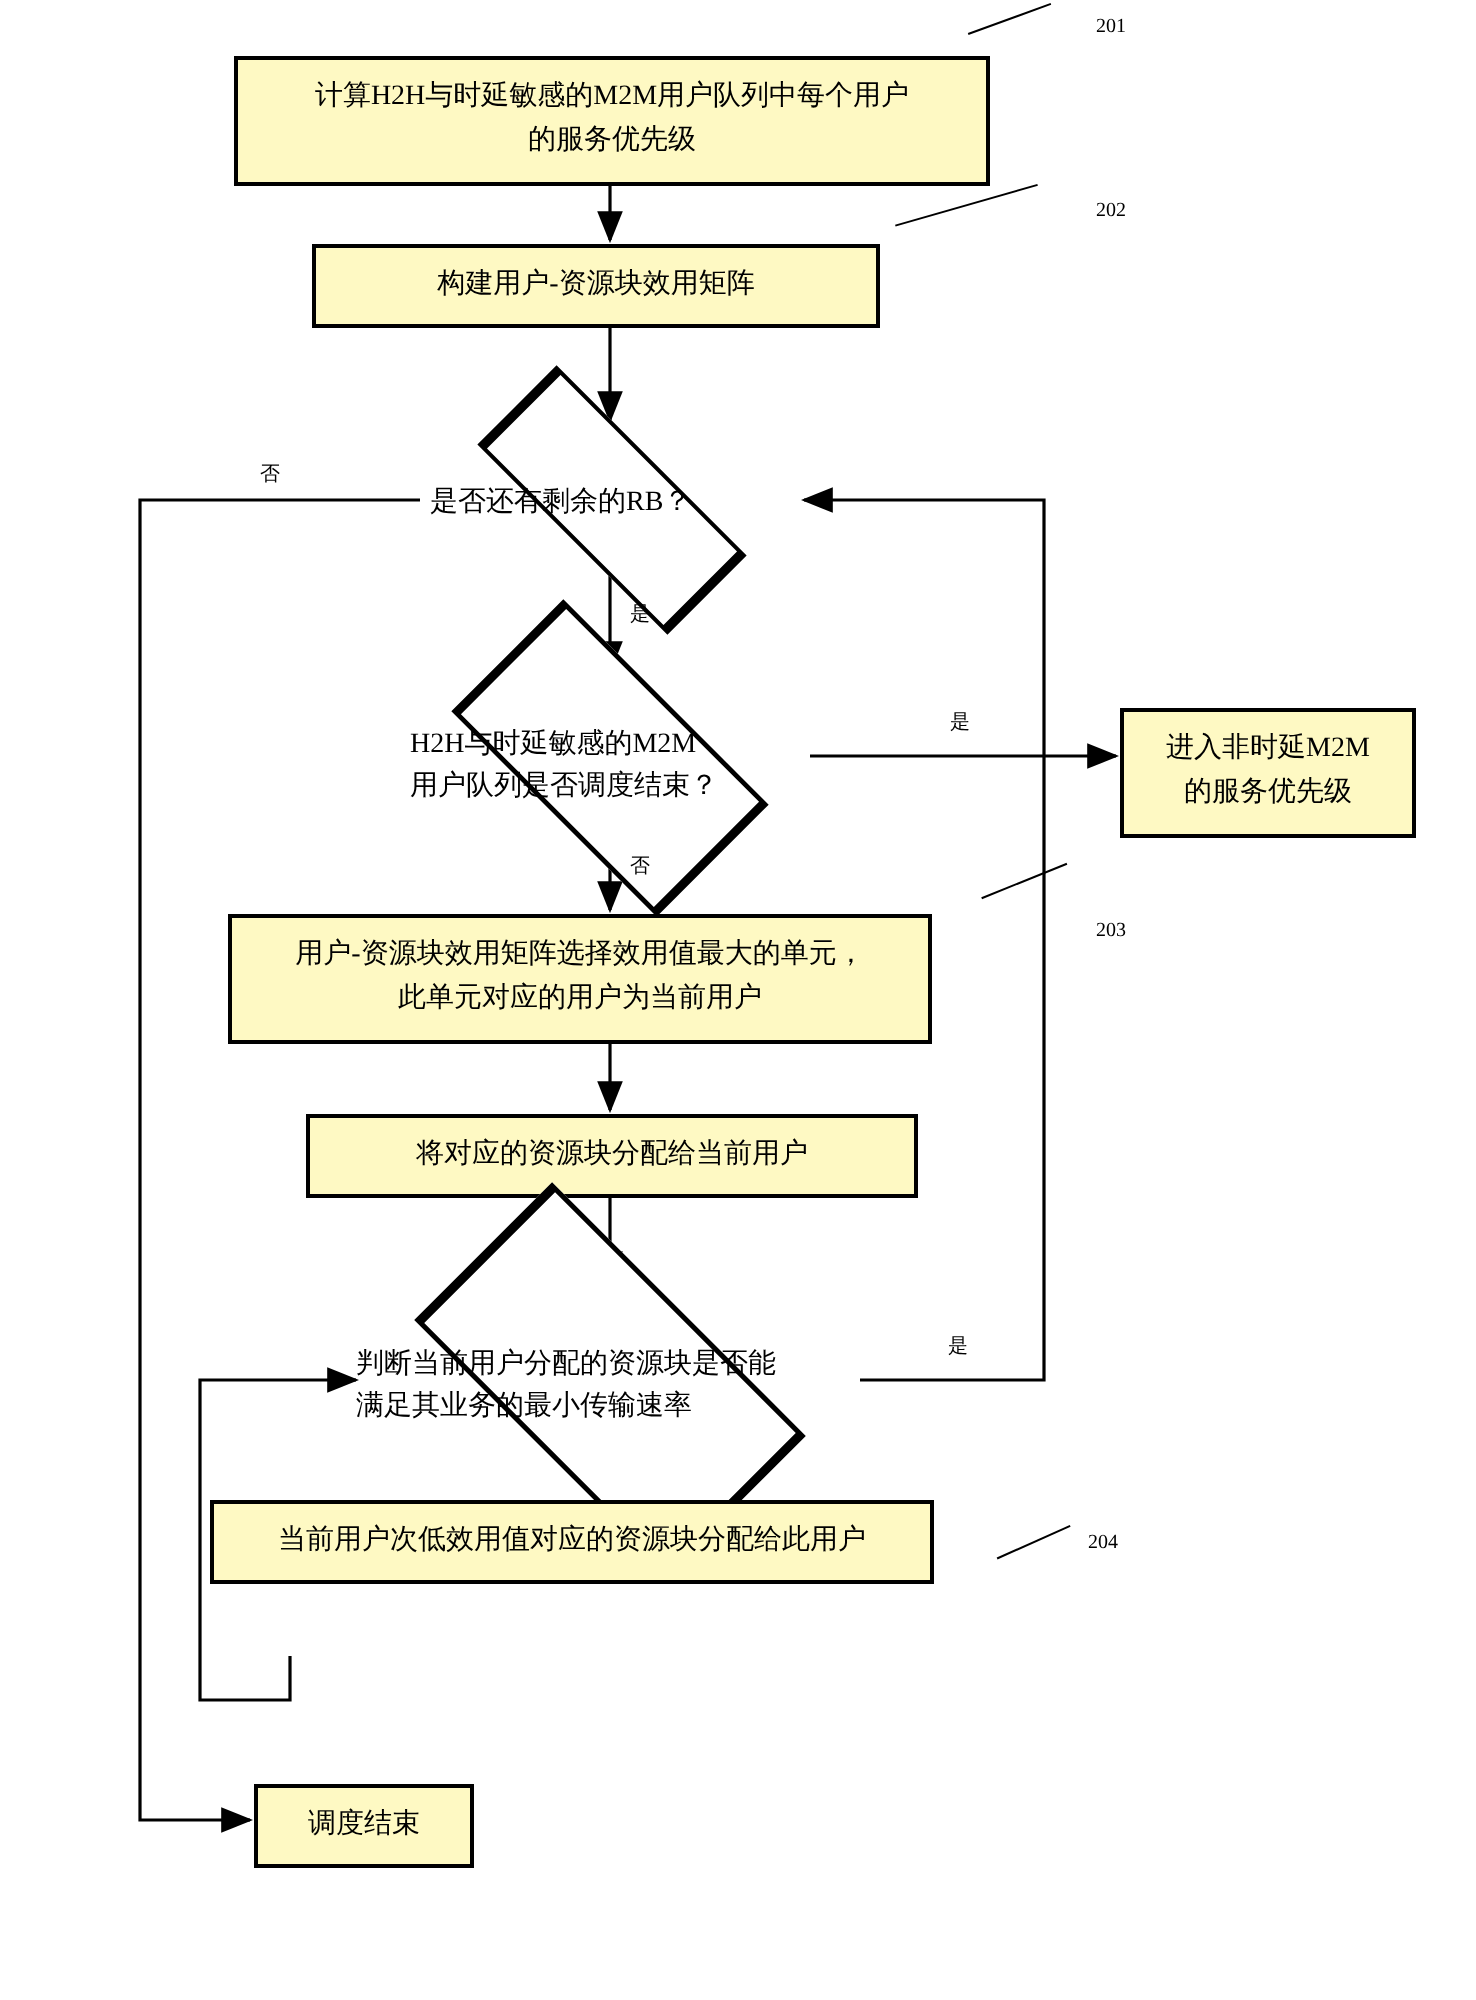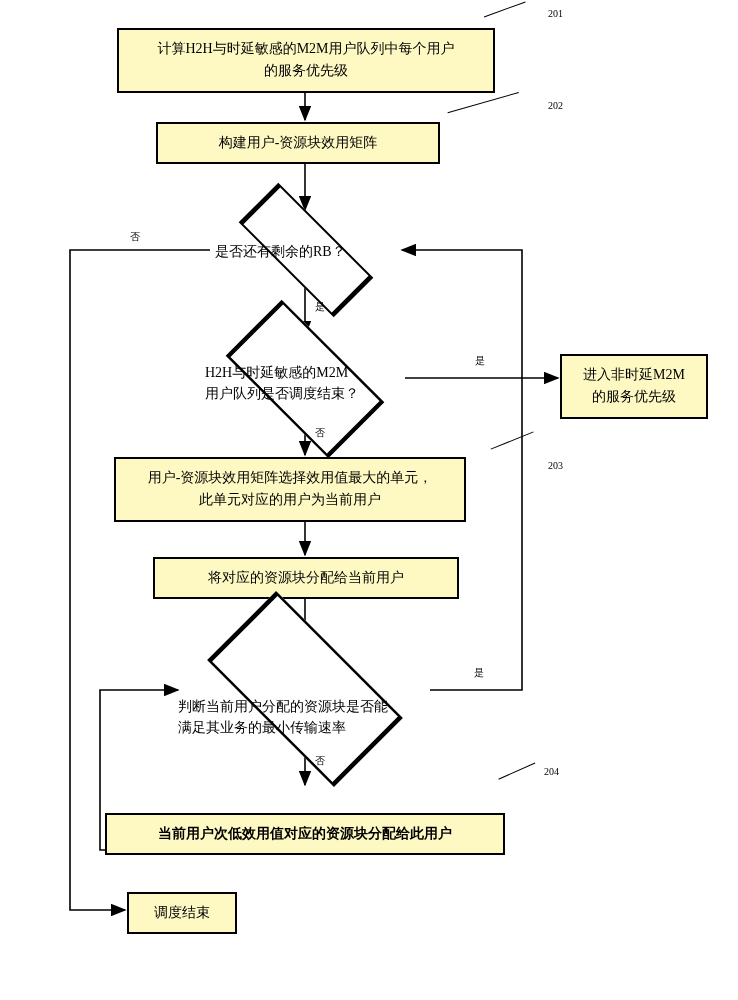--- a/index.html
+++ b/index.html
@@ -72,26 +72,26 @@
 此单元对应的用户为当前用户</span>
 </div>
 <div class="leader" style="left:494px; top:448px; width:46px; height:18px; border-top:1.5px solid #000; border-left:none; border-right:none; transform:rotate(-22deg); transform-origin:left center;"></div>
 <div class="label" style="left:548px; top:460px;">203</div>
 
 <div class="box" style="left:153px; top:557px; width:306px;">
   <span>将对应的资源块分配给当前用户</span>
 </div>
 
 <div class="diamond" style="left:266px; top:650px; width:78px; height:78px; transform: rotate(45deg) scaleX(2.3) scaleY(1.25);"></div>
-<div class="diamond-text" style="left:178px; top:672px; width:256px; white-space:pre-line;margin-top:24px;">判断当前用户分配的资源块是否能
+<div class="diamond-text" style="left:178px; top:672px; width:256px; white-space:pre-line;">判断当前用户分配的资源块是否能
 满足其业务的最小传输速率</div>
 <div class="label" style="left:474px; top:666px;">是</div>
 <div class="label" style="left:315px; top:754px;">否</div>
 
-<div class="box" style="left:105px; top:813px; width:400px;font-weight:bold;">
+<div class="box" style="left:105px; top:750px; width:362px;">
   <span>当前用户次低效用值对应的资源块分配给此用户</span>
 </div>
 <div class="leader" style="left:502px; top:778px; width:40px; height:18px; border-top:1.5px solid #000; border-left:none; border-right:none; transform:rotate(-24deg); transform-origin:left center;"></div>
 <div class="label" style="left:544px; top:766px;">204</div>
 
 <div class="box" style="left:127px; top:892px; width:110px;">
   <span>调度结束</span>
 </div>
 
 </body></html>

